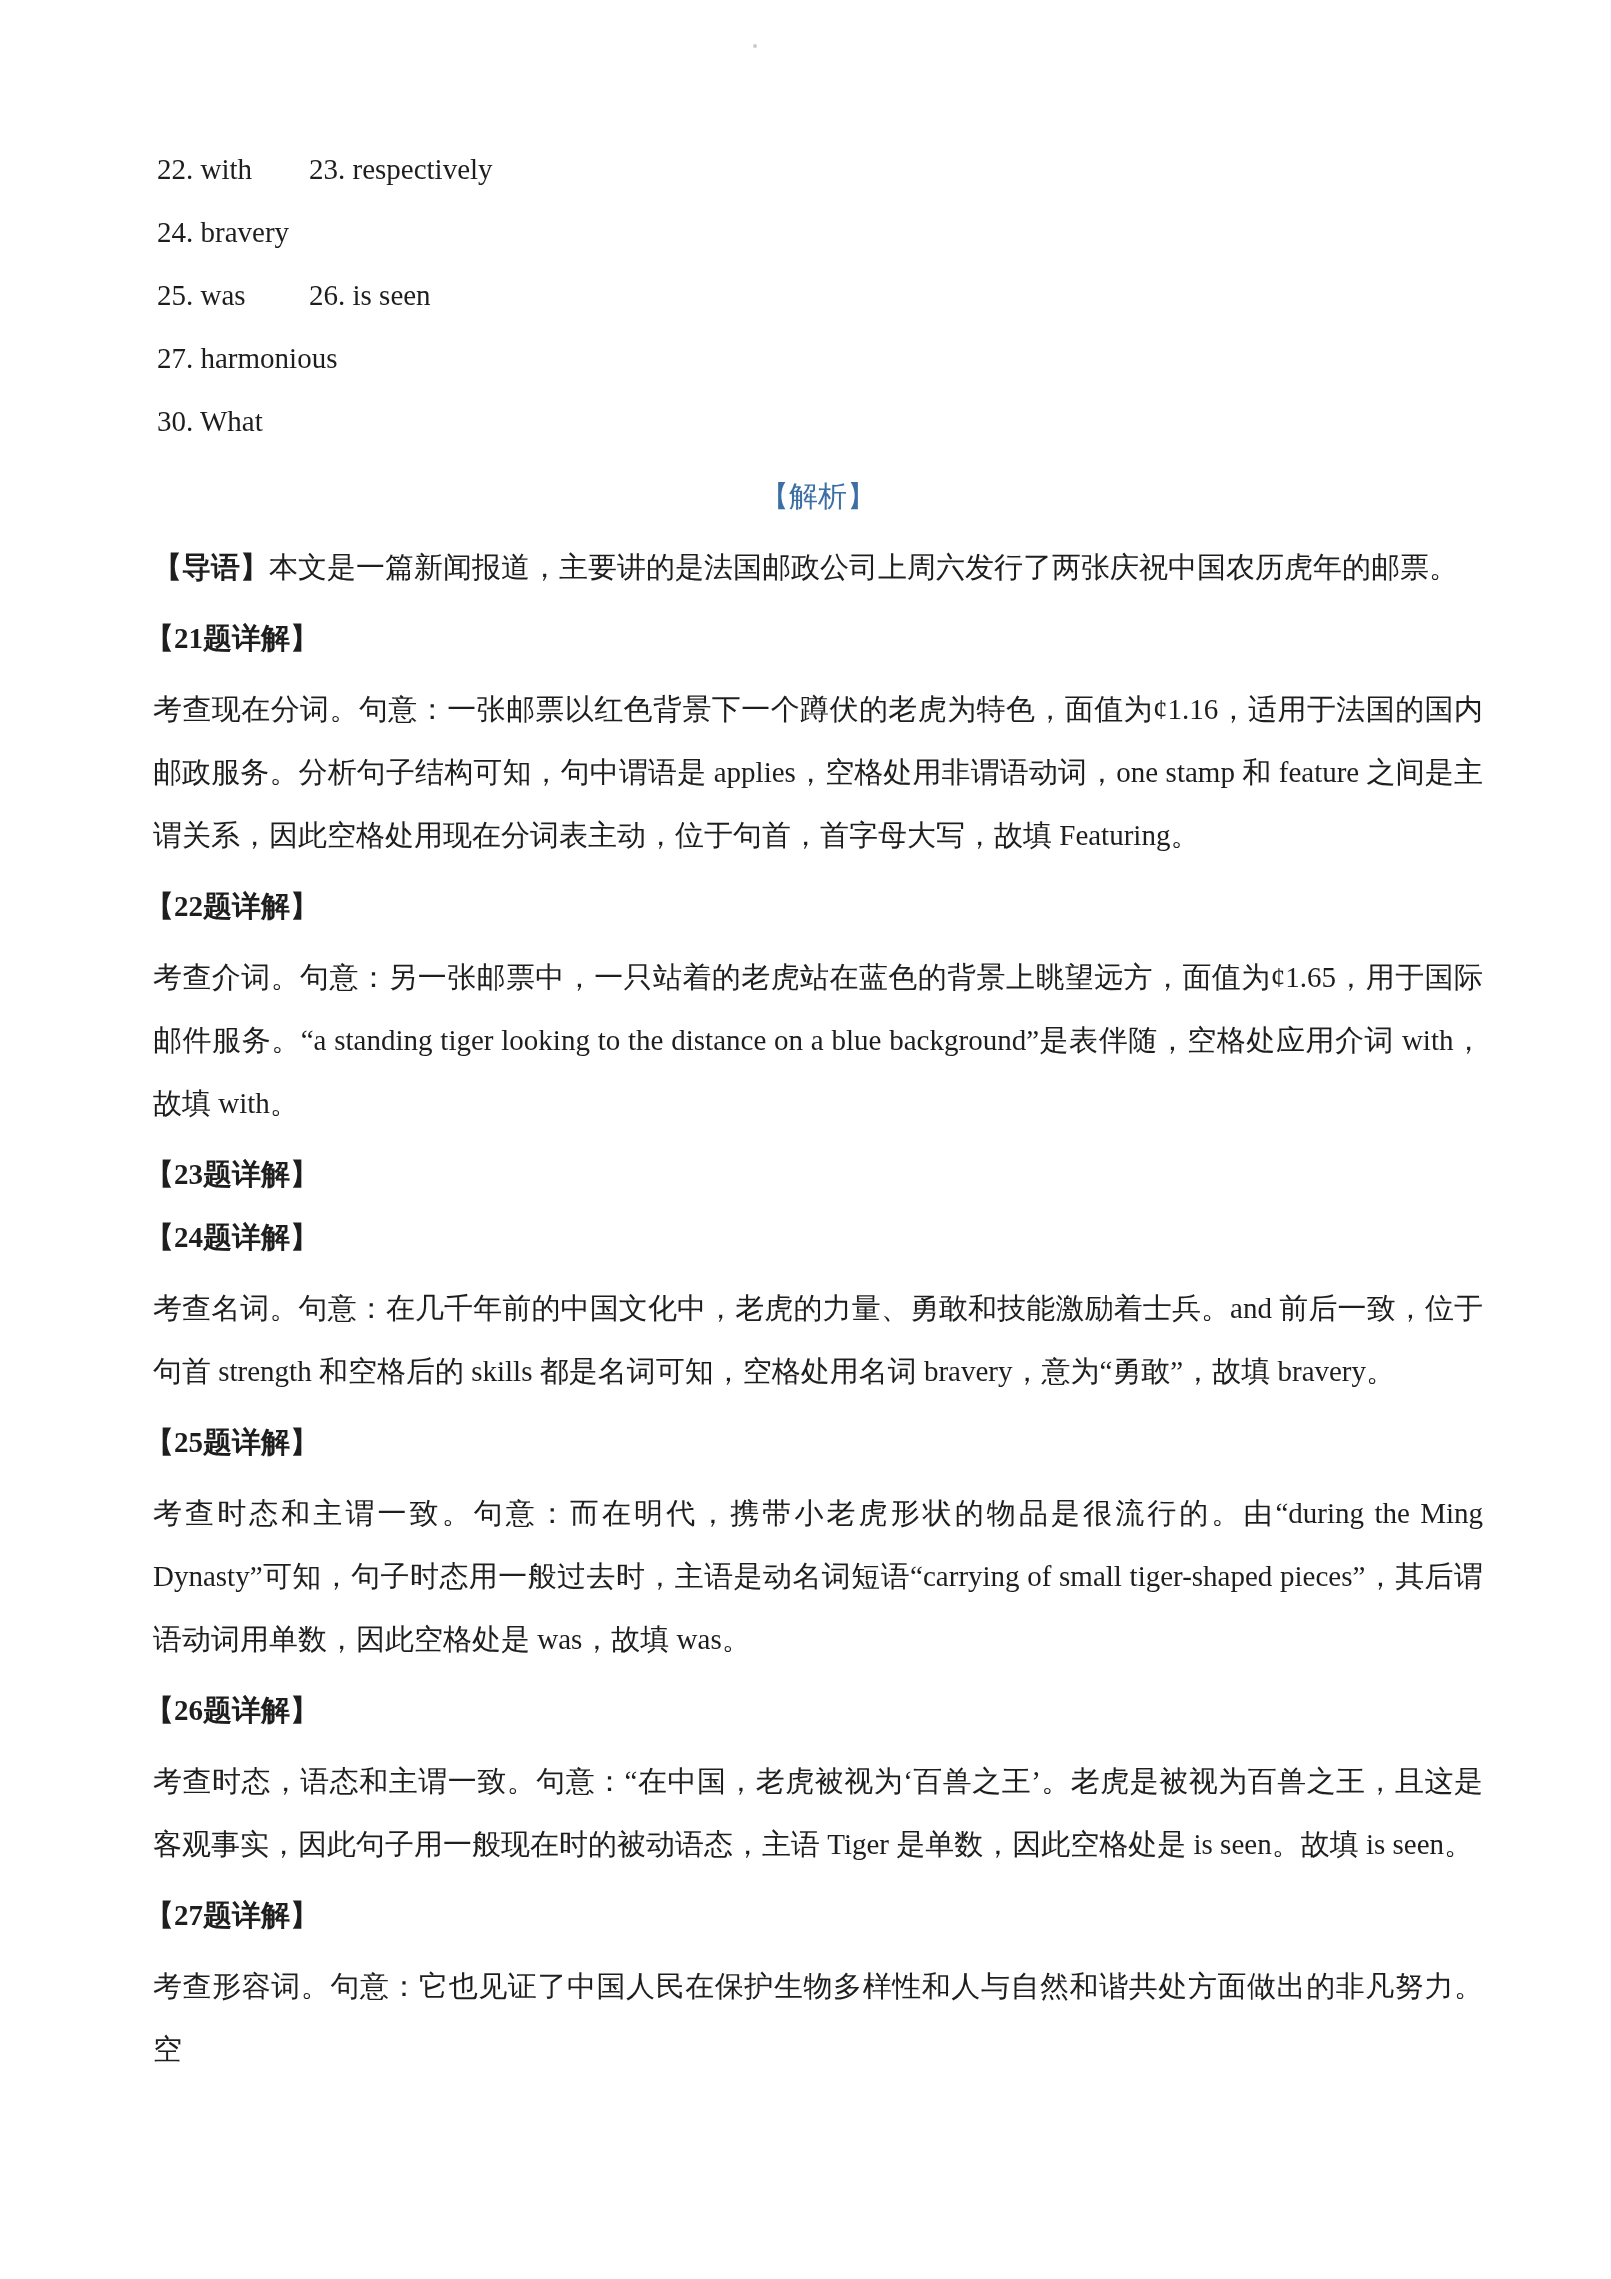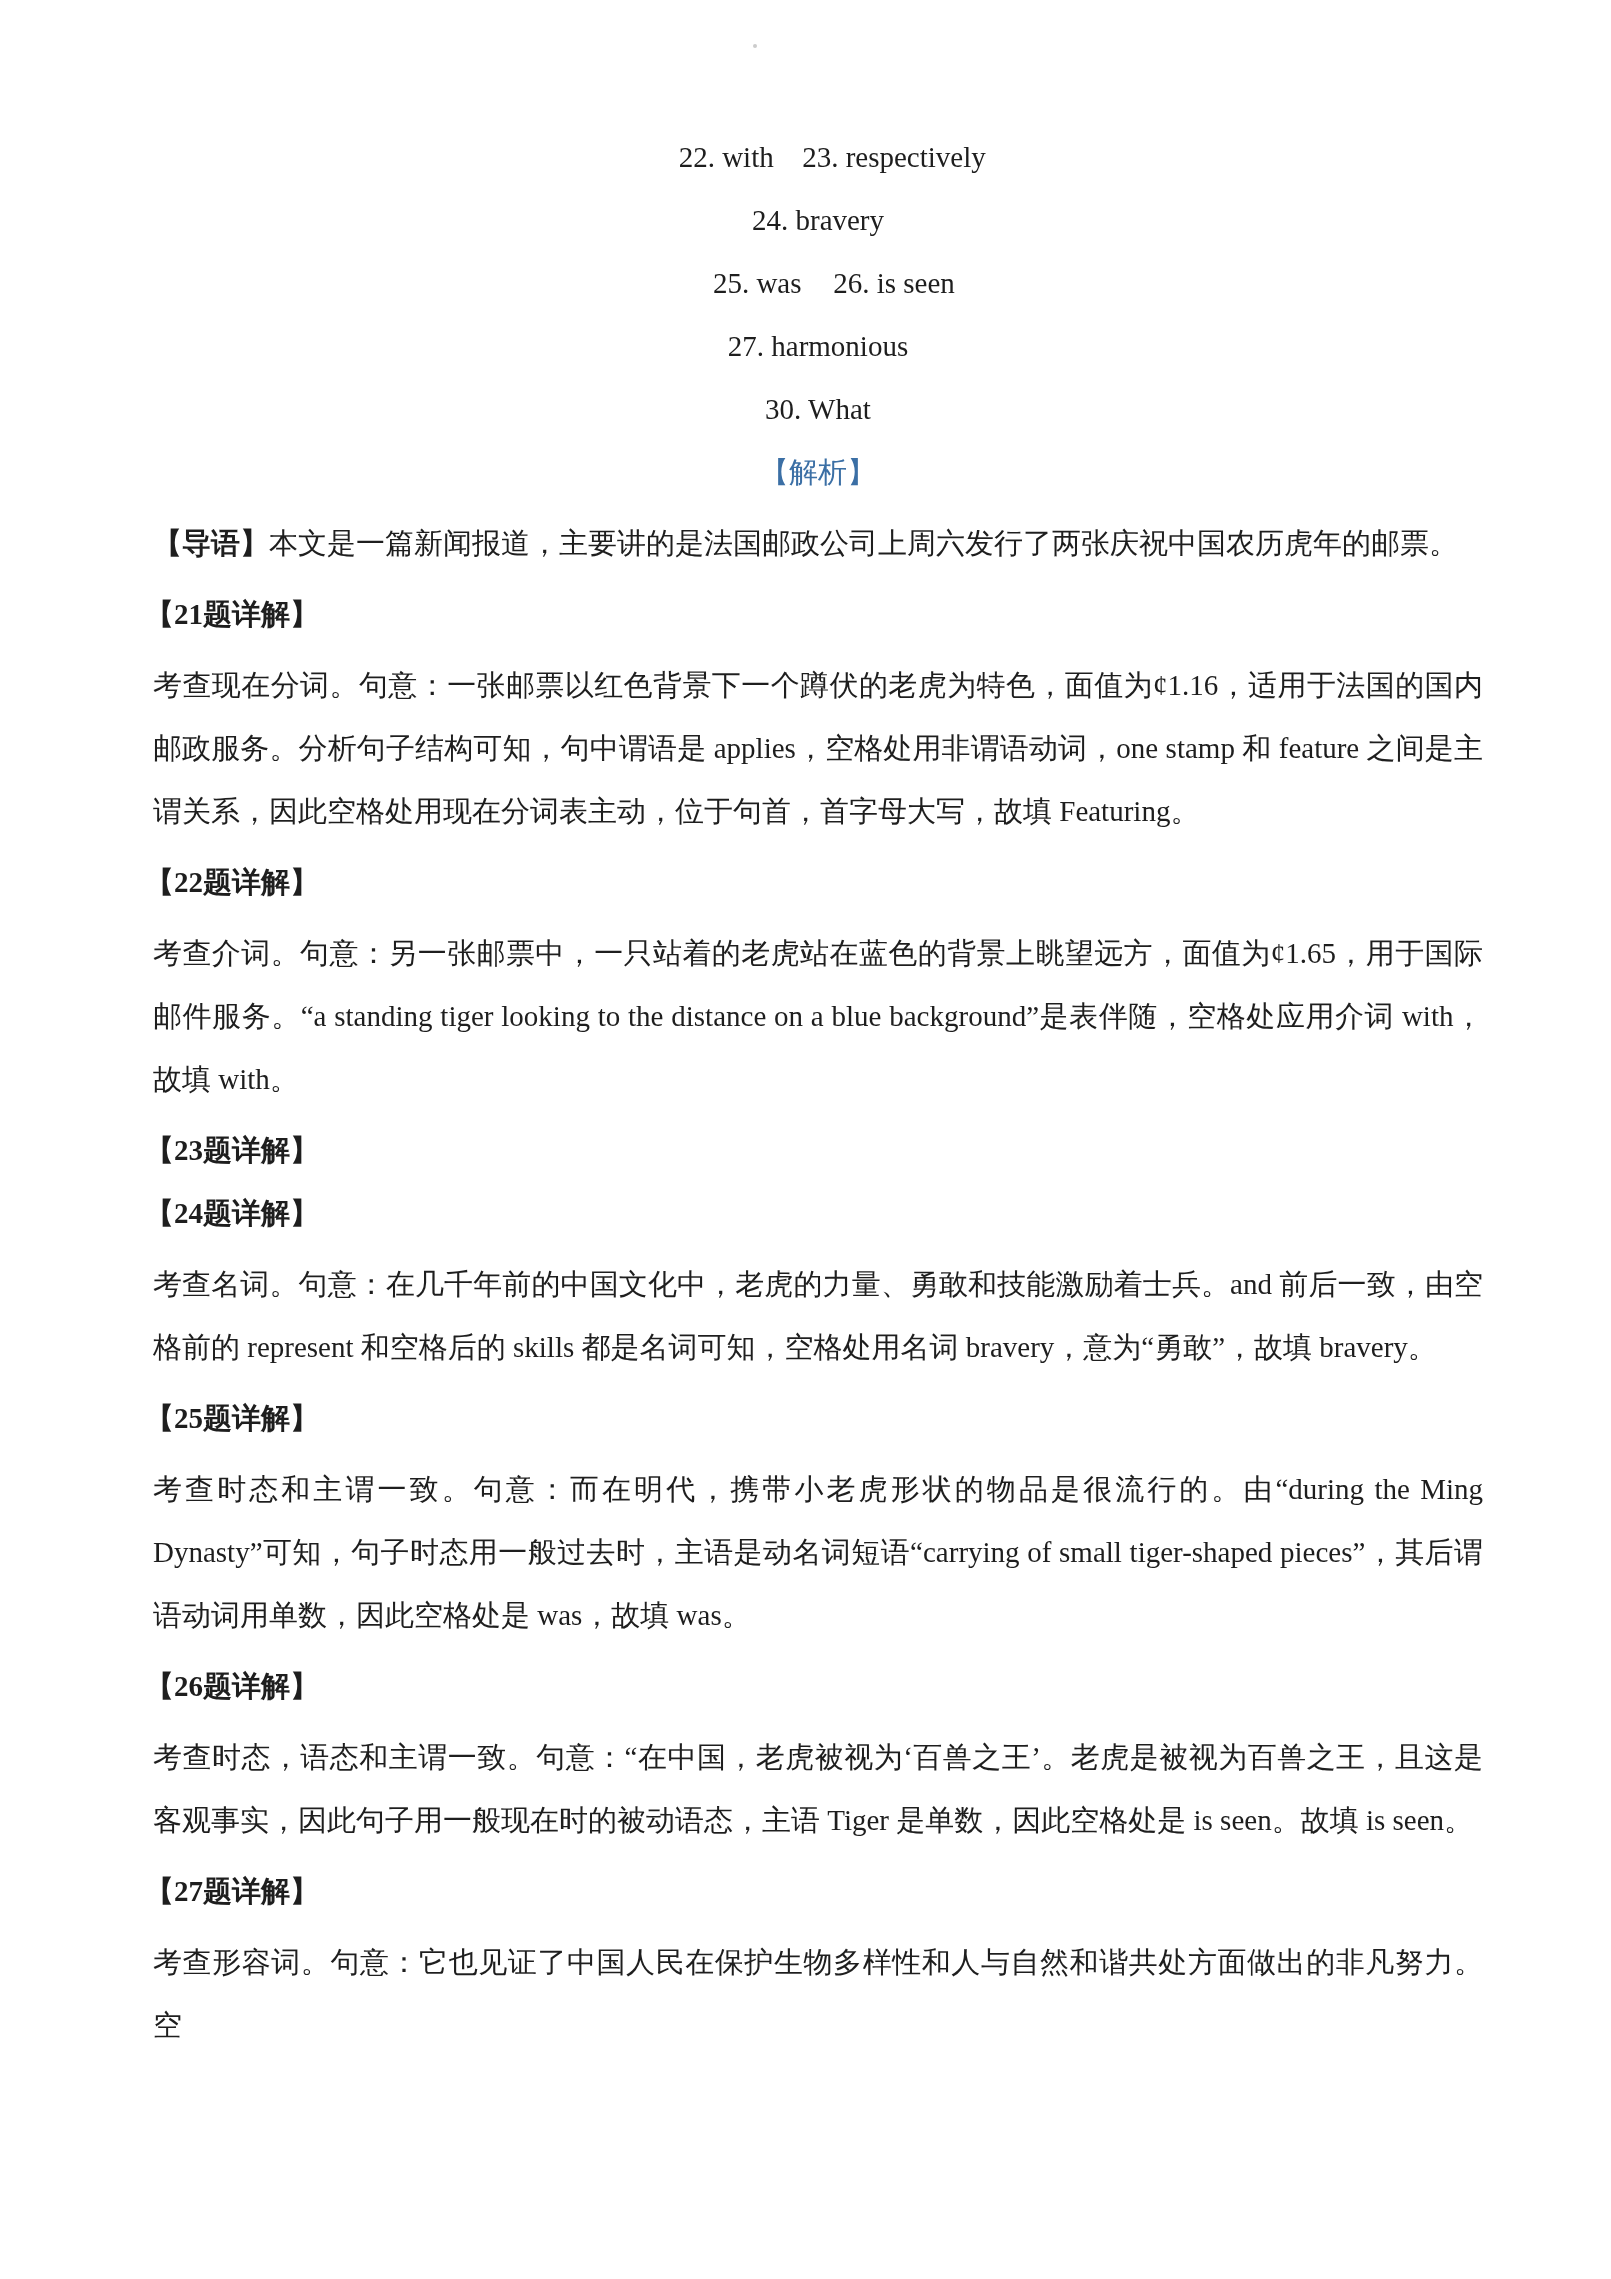--- a/index.html
+++ b/index.html
@@ -25,21 +25,21 @@
   }
   .speck {
     position: absolute;
     left: 753px;
     top: 44px;
     width: 4px;
     height: 4px;
     border-radius: 50%;
     background: #cccccc;
   }
-  .answers { margin: 0; text-align: center; }
+  .answers { margin: 12px; }
   .answer-row { white-space: nowrap; }
   .answer-row .ans-first {
     display: inline-block;
     min-width: 152px;
   }
   .analysis-header {
     color: #3b6fa5;
     text-align: center;
   }
   .lead p, .sec-body {
@@ -91,21 +91,21 @@
     <div class="sec-title">【22题详解】</div>
     <p class="sec-body">考查介词。句意：另一张邮票中，一只站着的老虎站在蓝色的背景上眺望远方，面值为¢1.65，用于国际邮件服务。“a standing tiger looking to the distance on a blue background”是表伴随，空格处应用介词 with，故填 with。</p>
   </section>
 
   <section>
     <div class="sec-title">【23题详解】</div>
   </section>
 
   <section>
     <div class="sec-title">【24题详解】</div>
-    <p class="sec-body">考查名词。句意：在几千年前的中国文化中，老虎的力量、勇敢和技能激励着士兵。and 前后一致，由空格前的 represent 和空格后的 skills 都是名词可知，空格处用名词 bravery，意为“勇敢”，故填 bravery。</p>
+    <p class="sec-body">考查名词。句意：在几千年前的中国文化中，老虎的力量、勇敢和技能激励着士兵。and 前后一致，位于句首 strength 和空格后的 skills 都是名词可知，空格处用名词 bravery，意为“勇敢”，故填 bravery。</p>
   </section>
 
   <section>
     <div class="sec-title">【25题详解】</div>
     <p class="sec-body">考查时态和主谓一致。句意：而在明代，携带小老虎形状的物品是很流行的。由“during the Ming Dynasty”可知，句子时态用一般过去时，主语是动名词短语“carrying of small tiger-shaped pieces”，其后谓语动词用单数，因此空格处是 was，故填 was。</p>
   </section>
 
   <section>
     <div class="sec-title">【26题详解】</div>
     <p class="sec-body">考查时态，语态和主谓一致。句意：“在中国，老虎被视为‘百兽之王’。老虎是被视为百兽之王，且这是客观事实，因此句子用一般现在时的被动语态，主语 Tiger 是单数，因此空格处是 is seen。故填 is seen。</p>

